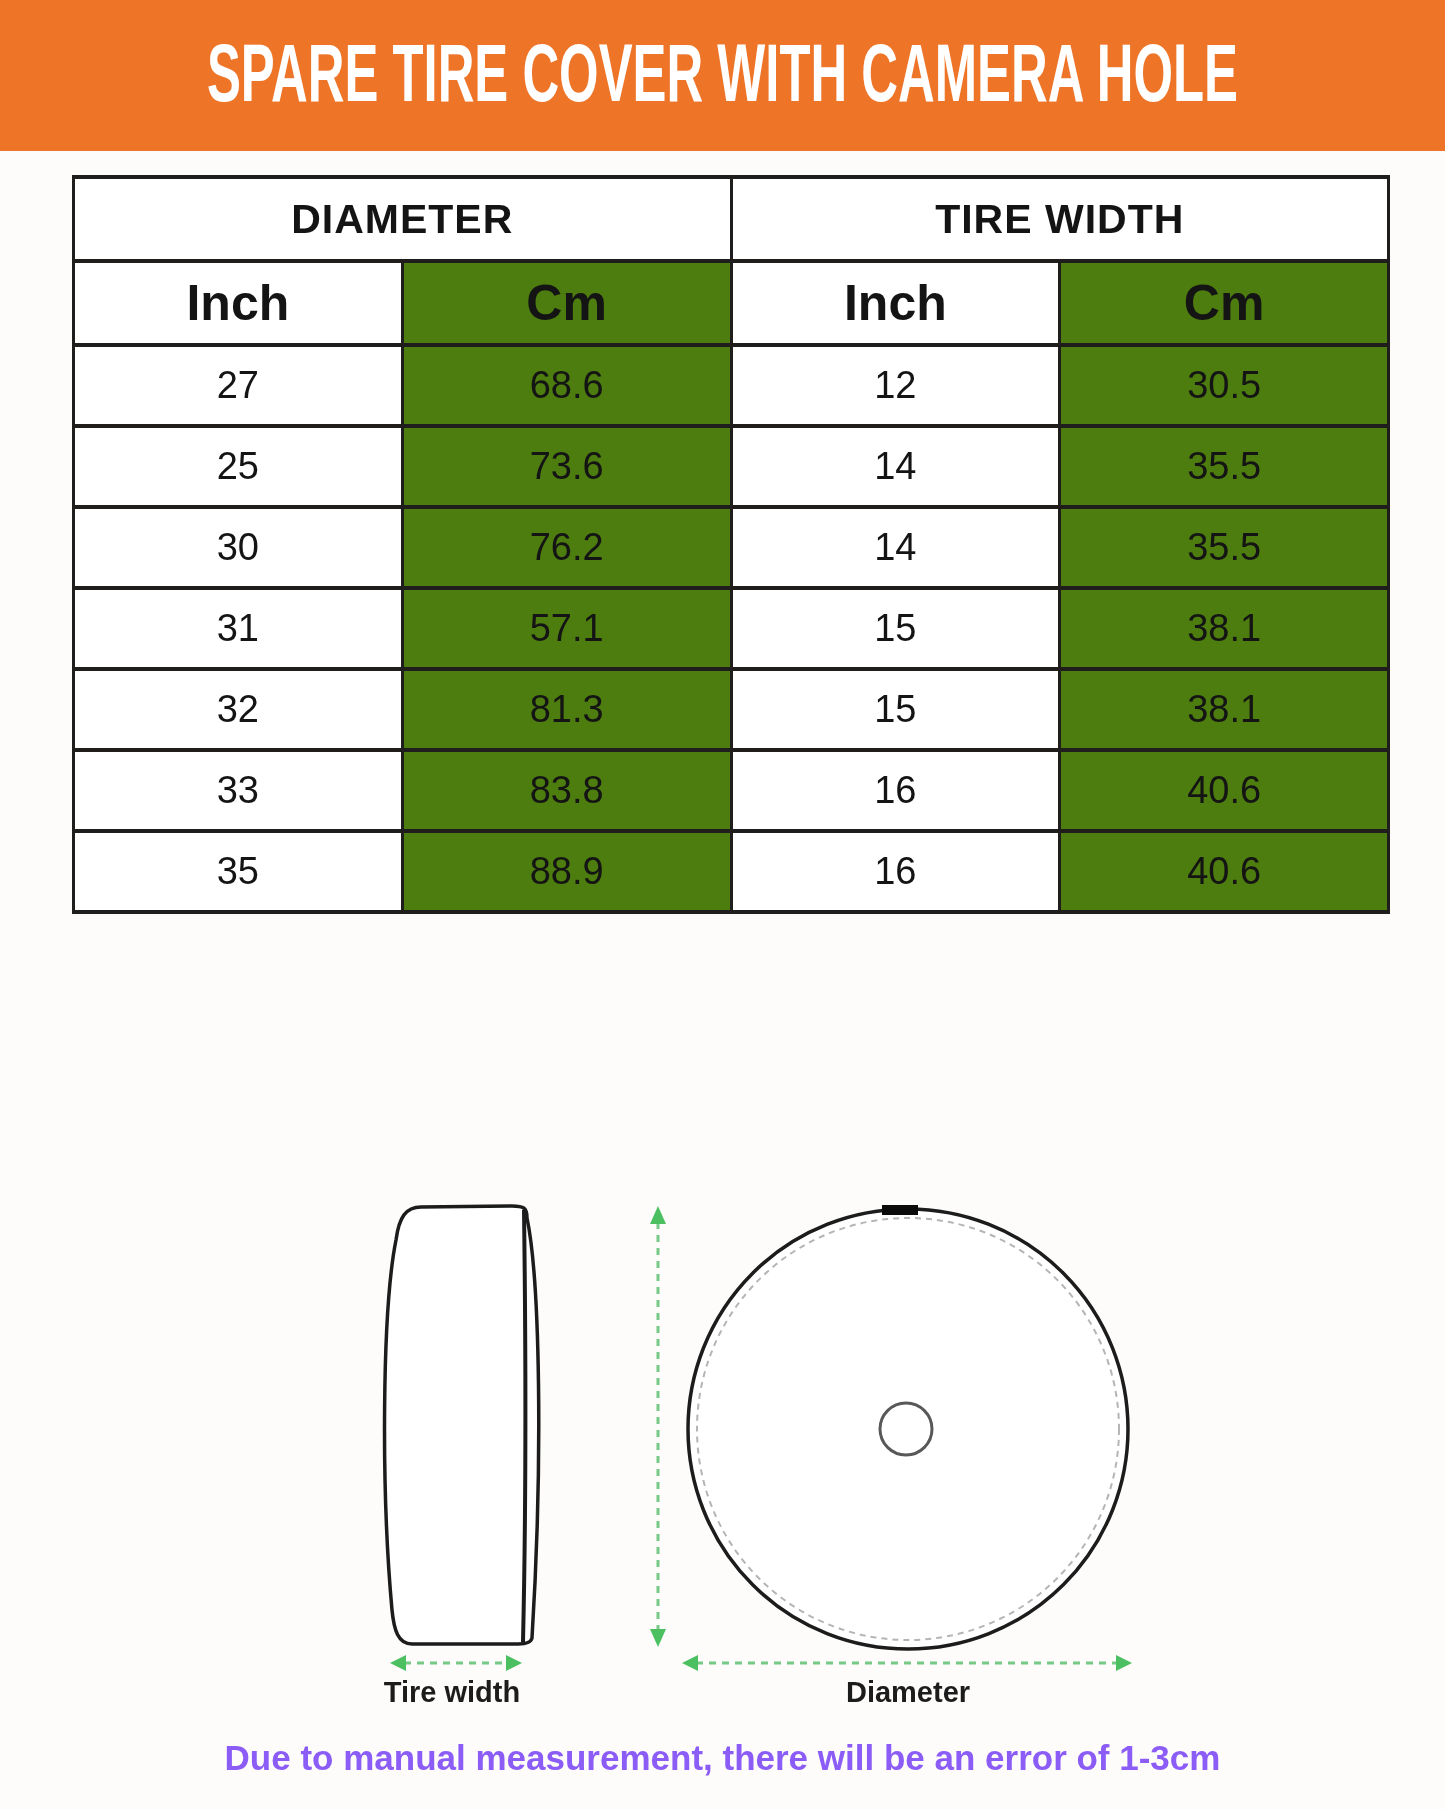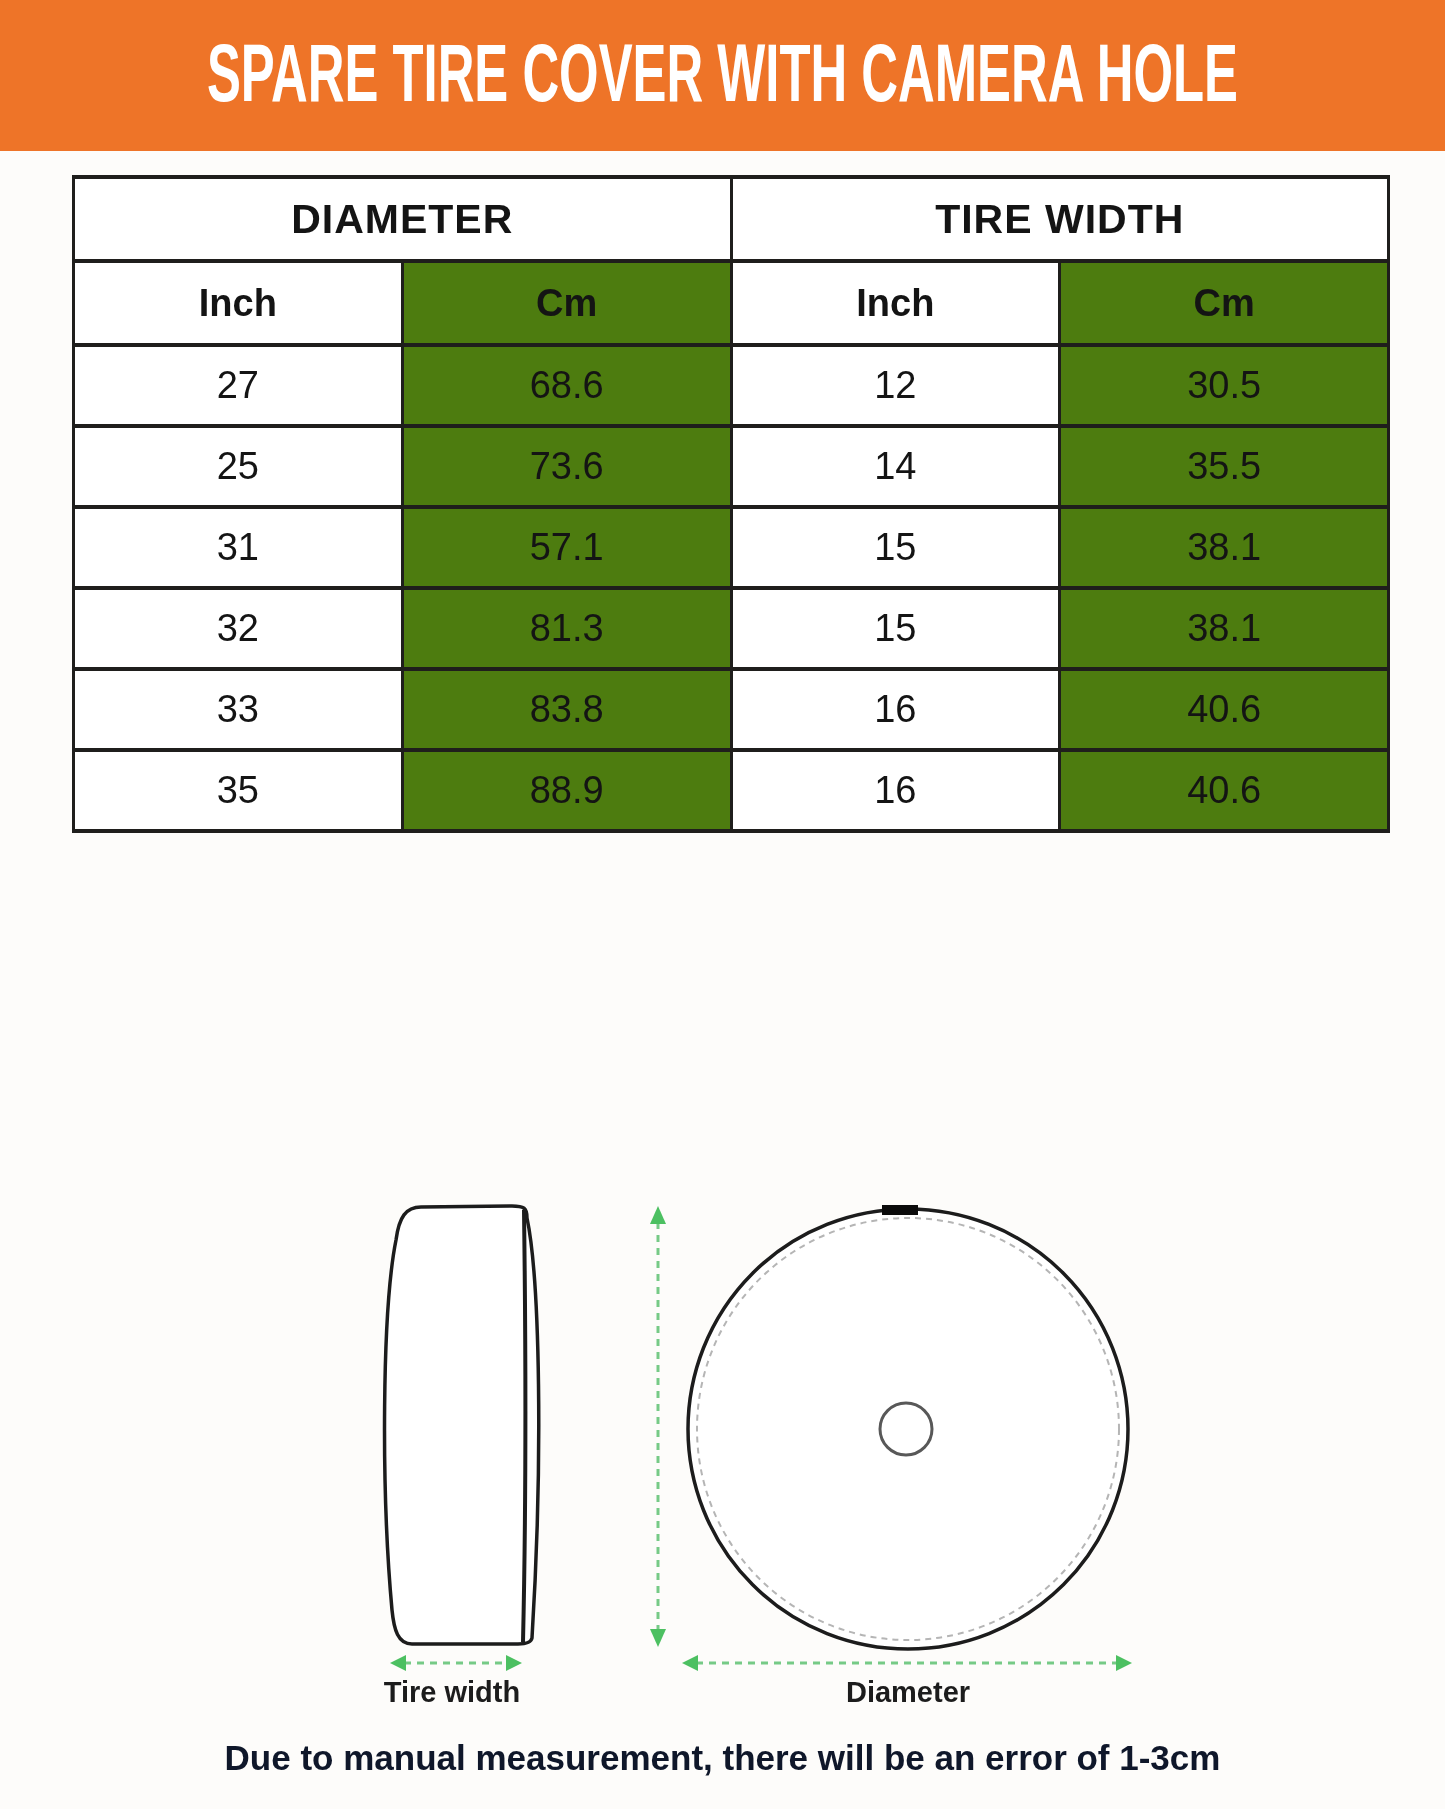--- a/index.html
+++ b/index.html
@@ -24,35 +24,35 @@
     position:absolute; left:72px; top:175px; width:1318px;
     border-collapse:collapse; table-layout:fixed;
     color:#141414;
   }
   .size-table th, .size-table td {
     border:3px solid #1f1e1c; border-top-width:4px; border-bottom-width:4px;
     text-align:center; vertical-align:middle; padding:0;
     background:#ffffff;
   }
   .size-table .group-row th { height:80px; font-size:41px; font-weight:700; letter-spacing:1px; }
-  .size-table .col-row th   { height:80px; font-size:38px; font-weight:700; }
+  .size-table .col-row th   { height:80px; font-size:50px; font-weight:700; }
   .size-table tbody td      { height:77px; font-size:38px; font-weight:400; }
   .size-table .cm { background:#4d7c0f; }
 
   
   .diagram { position:absolute; left:0px; top:1160px; width:1445px; height:620px; }
   .diagram text {
     font-family:"Liberation Sans","DejaVu Sans",sans-serif;
     font-size:29px; font-weight:700; fill:#1c1c1c; text-anchor:middle;
   }
 
   
   .footnote {
     position:absolute; top:1738px; left:0; width:1445px;
-    text-align:center; font-size:35px; font-weight:700; color:#0f172a;
+    text-align:center; font-size:35px; font-weight:700; color:#8b5cf6;
   }
 </style>
 </head>
 <body>
 
 <div class="page">
 
   <div class="banner">
     <div class="banner-title">SPARE TIRE COVER WITH CAMERA HOLE</div>
   </div>
@@ -79,20 +79,26 @@
     <tbody>
       <tr>
         <td>27</td>
         <td class="cm">68.6</td>
         <td>12</td>
         <td class="cm">30.5</td>
       </tr>
       <tr>
         <td>25</td>
         <td class="cm">73.6</td>
+        <td>14</td>
+        <td class="cm">35.5</td>
+      </tr>
+      <tr>
+        <td>30</td>
+        <td class="cm">76.2</td>
         <td>14</td>
         <td class="cm">35.5</td>
       </tr>
       <tr>
         <td>31</td>
         <td class="cm">57.1</td>
         <td>15</td>
         <td class="cm">38.1</td>
       </tr>
       <tr>

